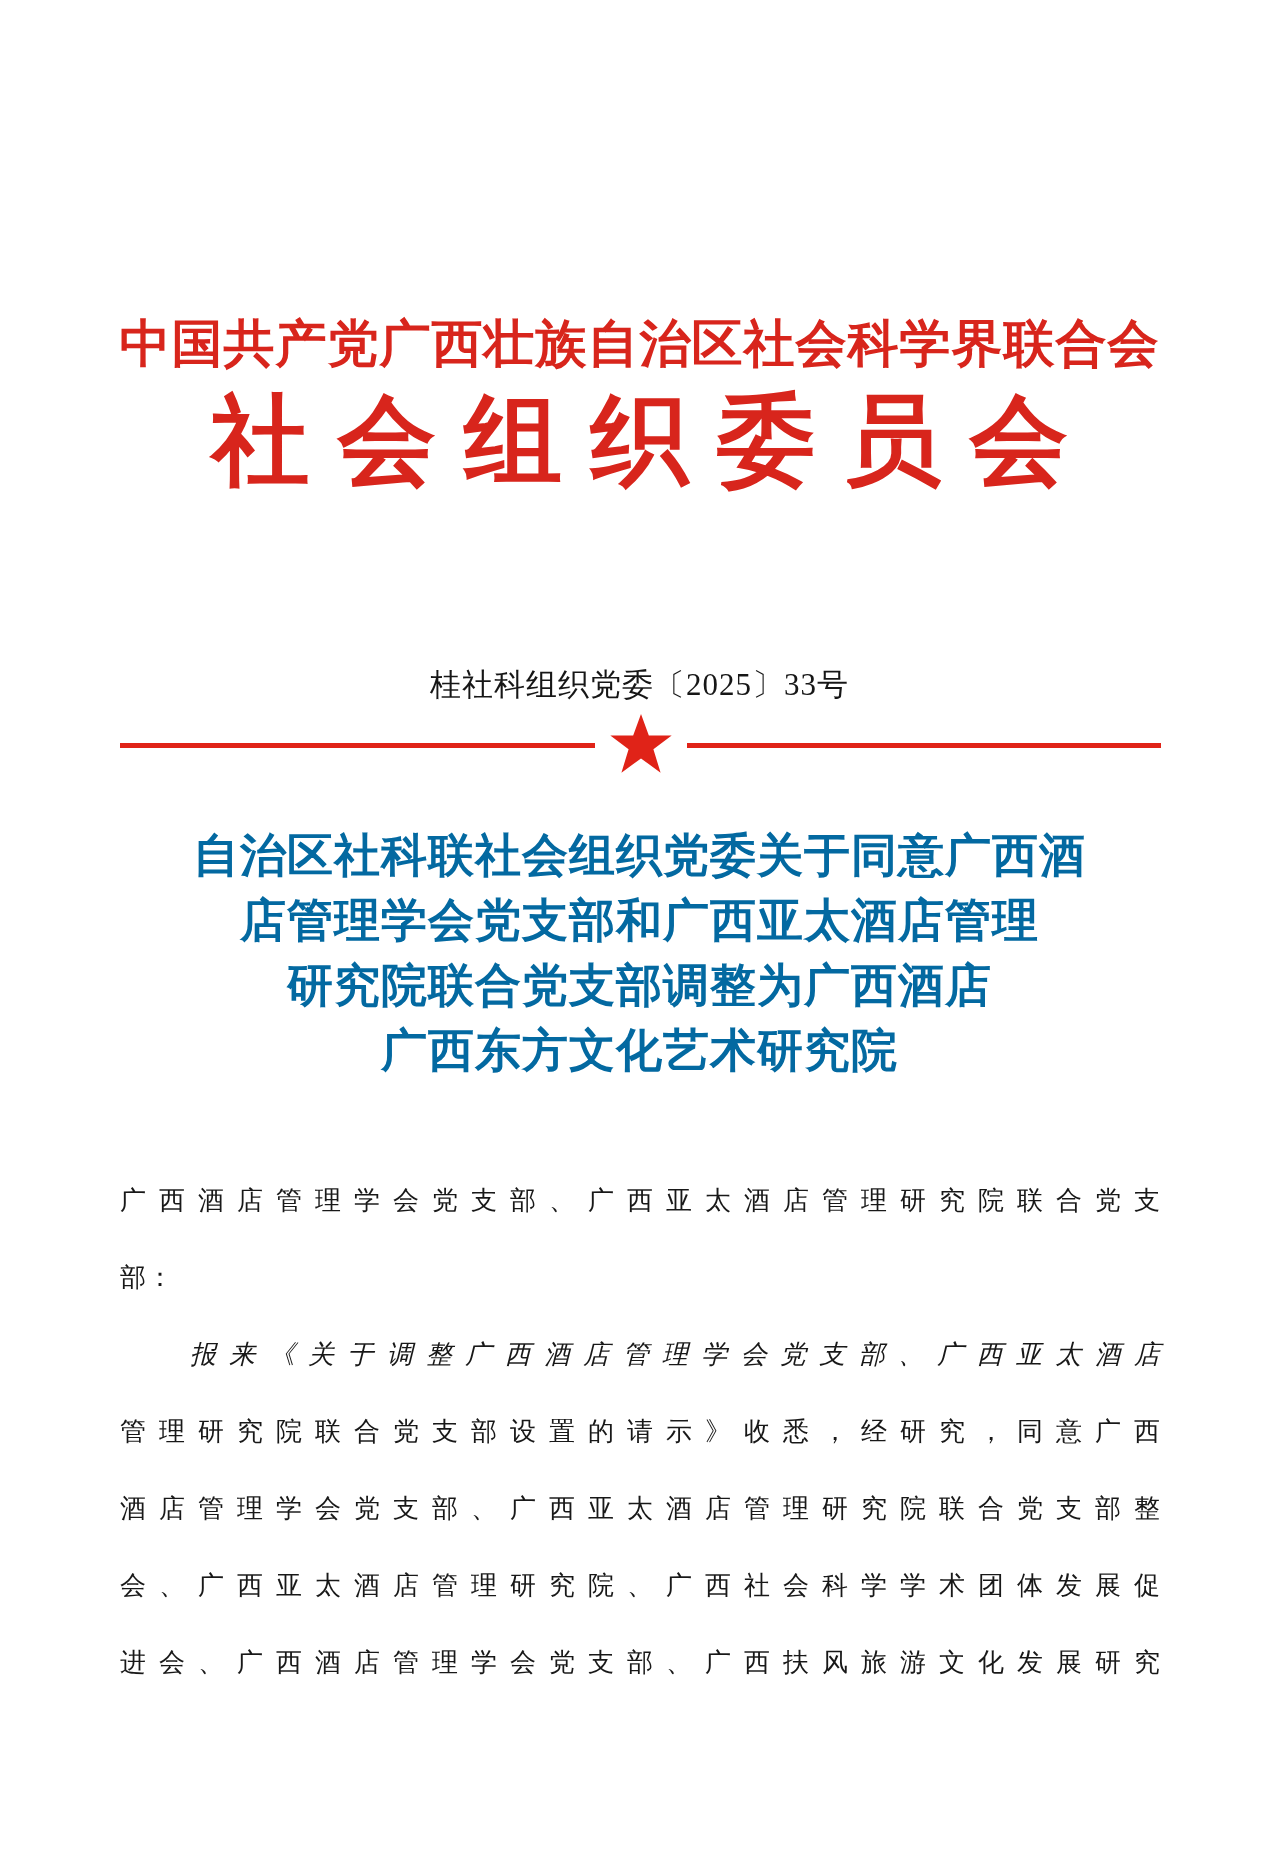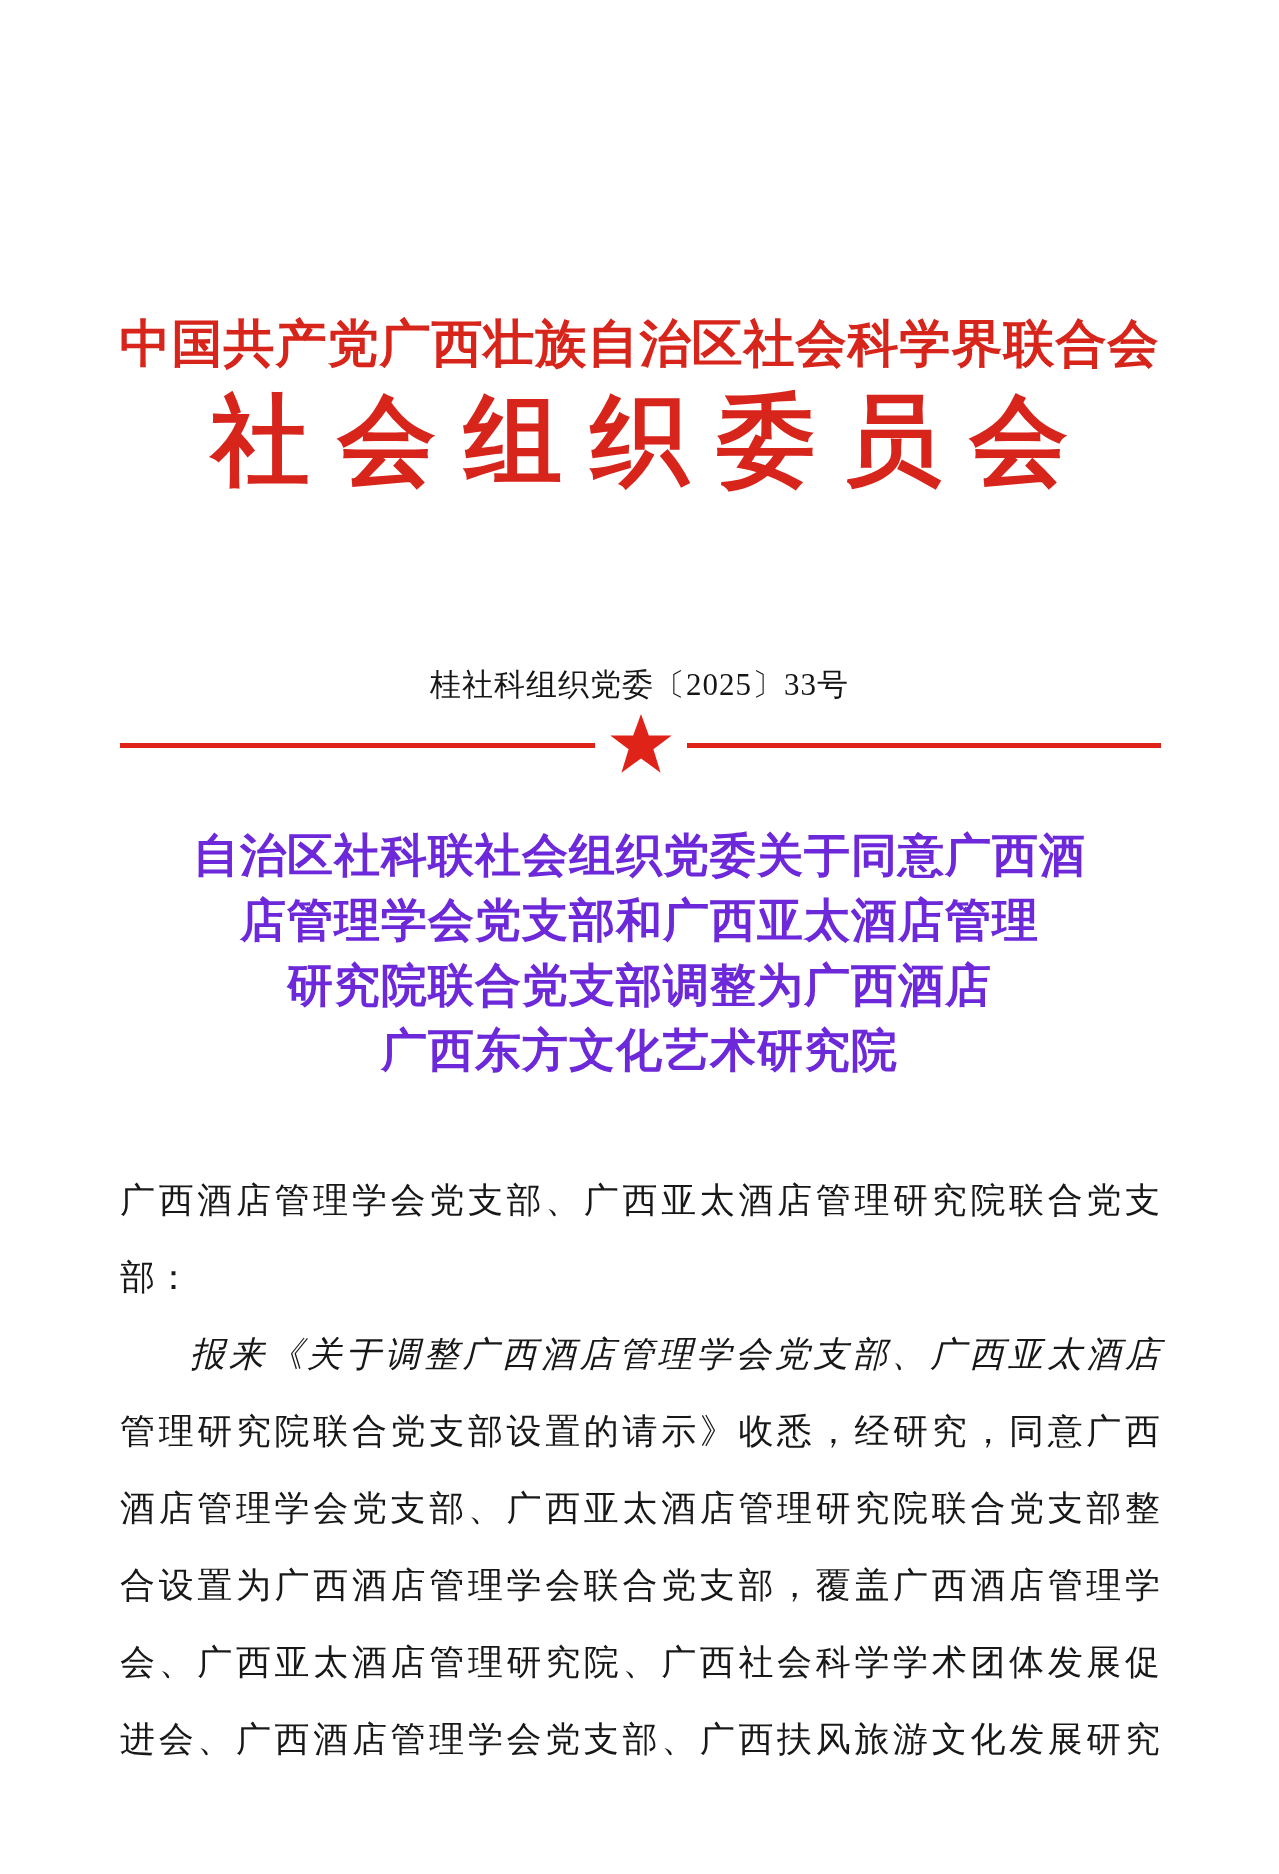--- a/index.html
+++ b/index.html
@@ -41,28 +41,28 @@
     position:absolute;top:690px;left:120px;width:1041px;height:62px;
     display:flex;align-items:center;
   }
   .rule-seg{flex:1;height:5px;background:var(--rule-red);}
   .rule-star{width:66px;height:62px;margin:0 13px;flex:0 0 auto;}
   .rule-star svg{display:block;width:100%;height:100%;}
 
   .title-block{
     position:absolute;top:799px;left:0;width:100%;
     text-align:center;
-    font-size:46px;line-height:65px;font-weight:700;color:#6d28d9;
+    font-size:46px;line-height:65px;font-weight:700;color:#0369a1;
     letter-spacing:1px;
   }
   .title-line{white-space:nowrap;}
 
   .body-block{
     position:absolute;top:1138px;left:120px;width:1041px;
-    font-size:35px;line-height:77px;color:#181818;
+    font-size:26px;line-height:77px;color:#181818;
     letter-spacing:1px;
   }
   .body-line{
     text-align:justify;
     text-align-last:justify;
   }
   .body-line.left{
     text-align:left;
     text-align-last:left;
   }
@@ -98,18 +98,17 @@
     <div class="title-line">研究院联合党支部调整为广西酒店</div>
     <div class="title-line">广西东方文化艺术研究院</div>
   </div>
 
   <div class="body-block">
     <div class="body-line">广西酒店管理学会党支部、广西亚太酒店管理研究院联合党支</div>
     <div class="body-line left">部：</div>
     <div class="body-line indent">报来《关于调整广西酒店管理学会党支部、广西亚太酒店</div>
     <div class="body-line">管理研究院联合党支部设置的请示》收悉，经研究，同意广西</div>
     <div class="body-line">酒店管理学会党支部、广西亚太酒店管理研究院联合党支部整</div>
-    <div class="body-line">合设置为广西酒店管理学会联合党支部，覆盖广西酒店管理学</div>
     <div class="body-line">会、广西亚太酒店管理研究院、广西社会科学学术团体发展促</div>
     <div class="body-line">进会、广西酒店管理学会党支部、广西扶风旅游文化发展研究</div>
   </div>
 
 </div>
 
 </body></html>

